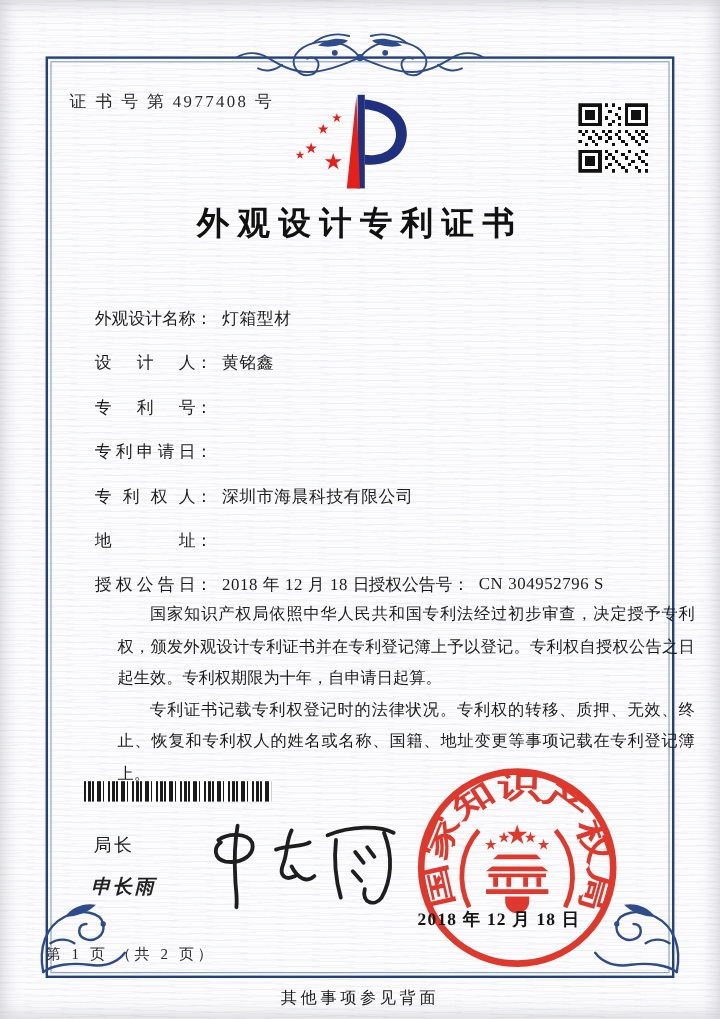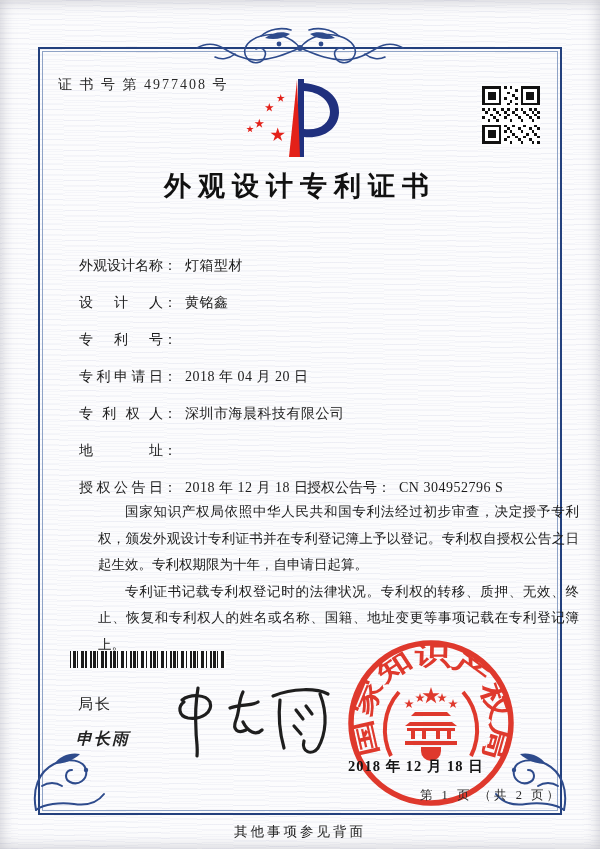--- a/index.html
+++ b/index.html
@@ -44,21 +44,21 @@
       #1b1b1b 0 1.5px,#fff 1.5px 3px,#1b1b1b 3px 6px,#fff 6px 7px,#1b1b1b 7px 8px,
       #fff 8px 11px,#1b1b1b 11px 14px,#fff 14px 15.5px,#1b1b1b 15.5px 17px,#fff 17px 20px);}
   .director-title{position:absolute;left:78px;top:695px;font-family:"Liberation Sans","DejaVu Sans",sans-serif;
     font-weight:400;font-size:15px;letter-spacing:2px;color:#222;}
   .director-name{position:absolute;left:76px;top:729px;font-family:"Liberation Sans","DejaVu Sans",sans-serif;
     font-weight:700;font-size:16px;letter-spacing:2px;color:#222;font-style:italic;}
   .signature{position:absolute;left:168px;top:670px;}
   .seal{position:absolute;left:344px;top:636px;opacity:.93;}
   .seal-date{position:absolute;left:348px;top:757px;width:150px;font-size:14.5px;font-weight:700;
     color:#151515;letter-spacing:1px;white-space:nowrap;}
-  .page-info{position:absolute;left:38px;top:787px;width:524px;text-align:right;font-size:12.5px;letter-spacing:3px;color:#2a2a2a;}
+  .page-info{position:absolute;left:38px;top:787px;width:524px;text-align:left;font-size:12.5px;letter-spacing:3px;color:#2a2a2a;}
   .back-note{position:absolute;left:0;top:823px;width:100%;text-align:center;font-size:13.5px;letter-spacing:3px;color:#222;}
 </style>
 </head>
 <body>
 
 <svg width="0" height="0" style="position:absolute">
   <defs>
     <path id="st" d="M0 -1 L0.225 -0.31 L0.951 -0.31 L0.363 0.118 L0.588 0.809 L0 0.382 L-0.588 0.809 L-0.363 0.118 L-0.951 -0.31 L-0.225 -0.31 Z"></path>
   </defs>
 </svg>
@@ -156,21 +156,20 @@
       <span class="colon">：</span>
     <span class="fvalue">黄铭鑫</span>
   </div>
   <div class="frow">
     <span class="flabel">专利号</span>
       <span class="colon">：</span>
   </div>
   <div class="frow">
     <span class="flabel">专利申请日</span>
       <span class="colon">：</span>
-    <span class="fvalue">2018 年 04 月 20 日</span>
   </div>
   <div class="frow">
     <span class="flabel">专利权人</span>
       <span class="colon">：</span>
     <span class="fvalue">深圳市海晨科技有限公司</span>
   </div>
   <div class="frow">
     <span class="flabel">地址</span>
       <span class="colon">：</span>
   </div>

